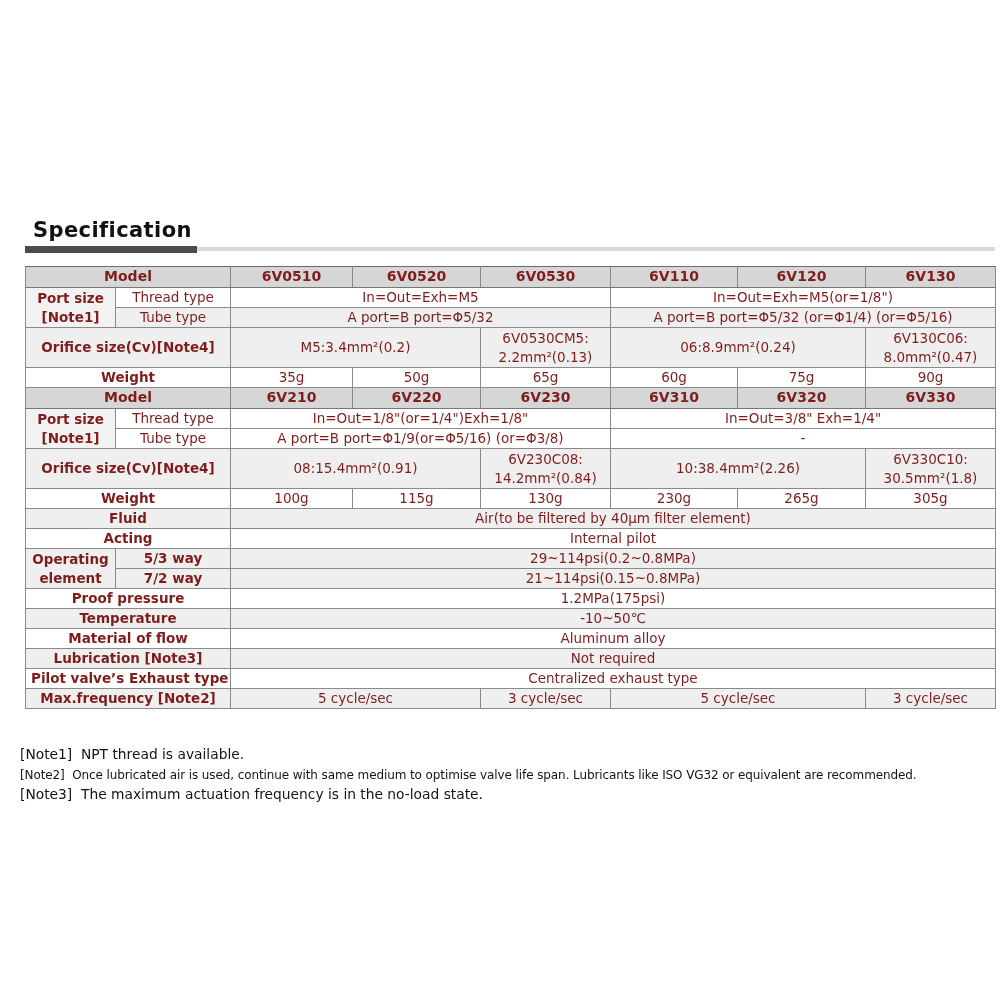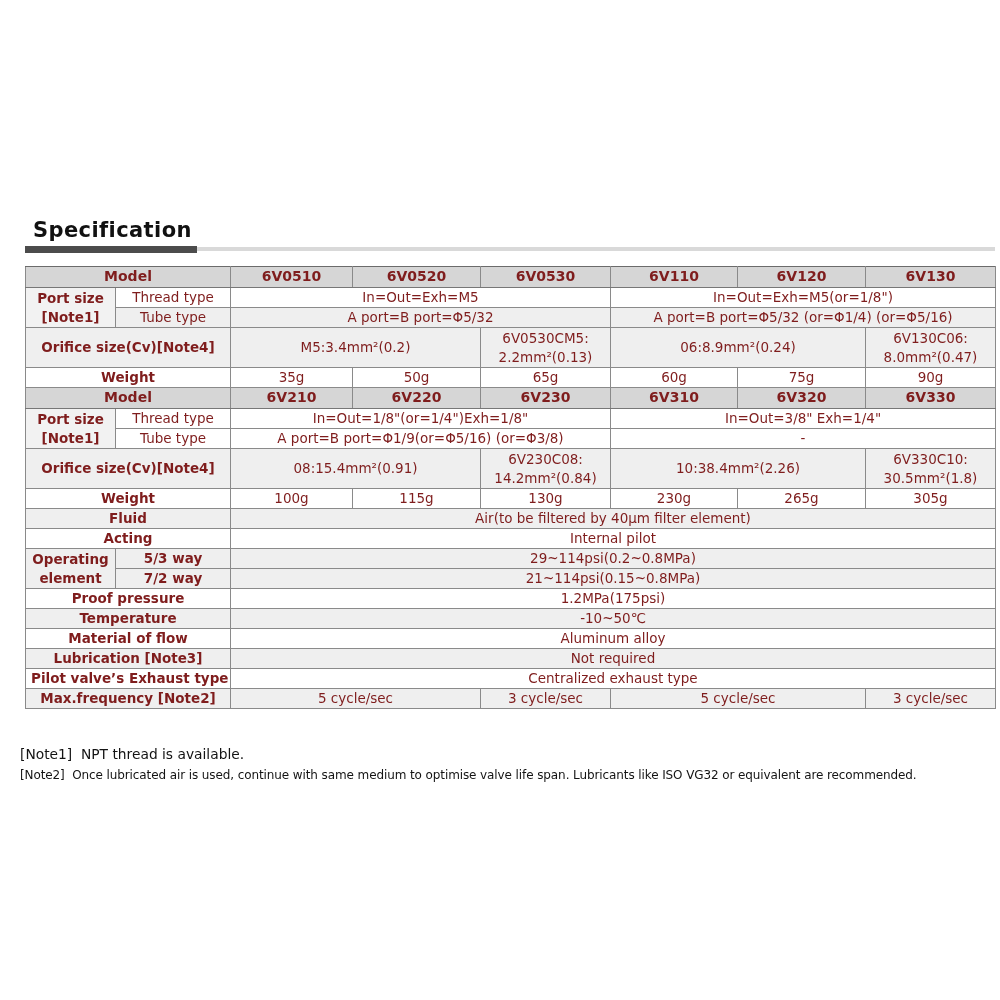--- a/index.html
+++ b/index.html
@@ -206,15 +206,16 @@
       <td>3 cycle/sec</td>
       <td colspan="2">5 cycle/sec</td>
       <td>3 cycle/sec</td>
     </tr>
   </tbody>
     </table>
 
   <div class="notes">
     <div class="note-line">[Note1]  NPT thread is available.</div>
     <div class="note-line condensed">[Note2]  Once lubricated air is used, continue with same medium to optimise valve life span. Lubricants like ISO VG32 or equivalent are recommended.</div>
+    <div class="note-line">[Note3]  The maximum actuation frequency is in the no-load state.</div>
   </div>
 
 </div>
 
 </body></html>

